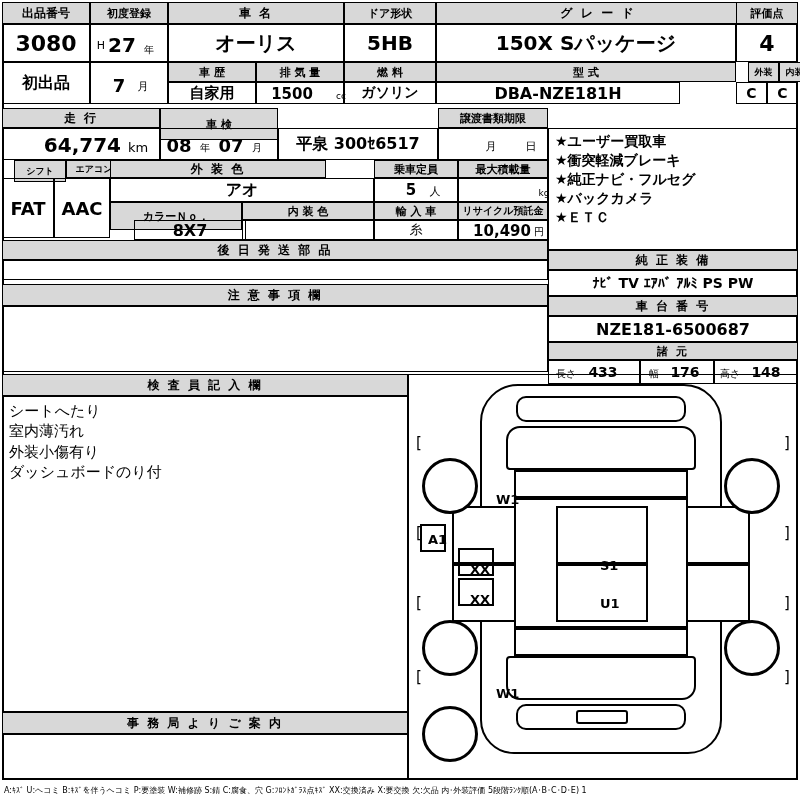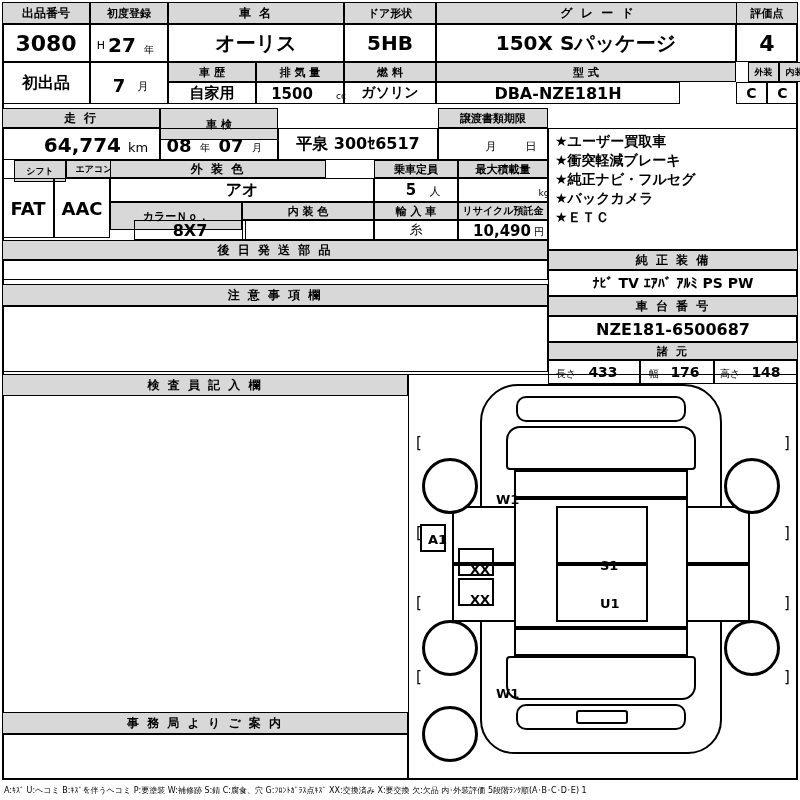--- a/index.html
+++ b/index.html
@@ -167,20 +167,26 @@
   <div class="bx" style="left:640px;top:360px;width:74px;height:24px;">
     <div class="lbl f10" style="left:4px;top:6px;width:18px;height:14px;">幅</div>
     <div class="lbl f14 b" style="left:22px;top:2px;width:44px;height:18px;">176</div>
   </div>
   <div class="bx" style="left:714px;top:360px;width:84px;height:24px;">
     <div class="lbl f10" style="left:2px;top:6px;width:26px;height:14px;">高さ</div>
     <div class="lbl f14 b" style="left:28px;top:2px;width:46px;height:18px;">148</div>
   </div>
 
   <div class="bx hdr lbl ctr f12 b sp2" style="left:2px;top:374px;width:406px;height:22px;">検 査 員 記 入 欄</div>
+  <div class="bx" style="left:2px;top:396px;width:406px;height:316px;padding:4px 6px;">
+    <div class="f15 vtxt">シートへたり</div>
+    <div class="f15 vtxt">室内薄汚れ</div>
+    <div class="f15 vtxt">外装小傷有り</div>
+    <div class="f15 vtxt">ダッシュボードのり付</div>
+  </div>
   <div class="bx hdr lbl ctr f12 b sp2" style="left:2px;top:712px;width:406px;height:22px;">事 務 局 よ り ご 案 内</div>
   <div class="bx" style="left:2px;top:734px;width:406px;height:46px;"></div>
 
   <div class="bx" style="left:408px;top:374px;width:390px;height:406px;"></div>
 
   <div class="diag">
 
     <div class="dgl" style="left:70px;top:10px;width:242px;height:370px;border-radius:38px 38px 34px 34px;"></div>
 
     <div class="dgl" style="left:106px;top:22px;width:170px;height:26px;border-radius:10px;"></div>

